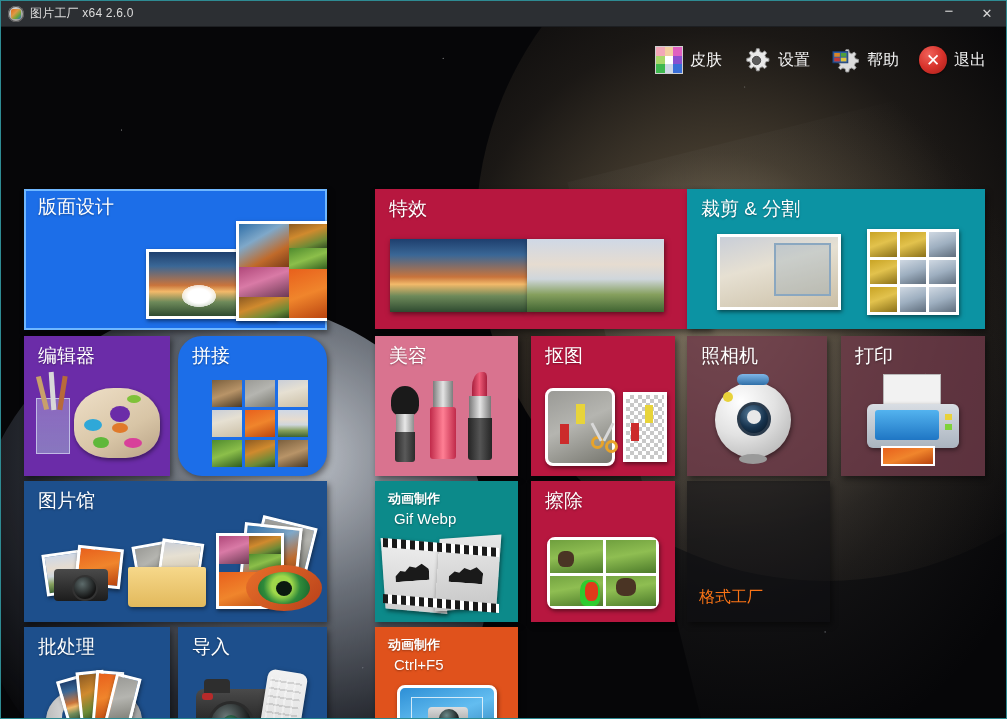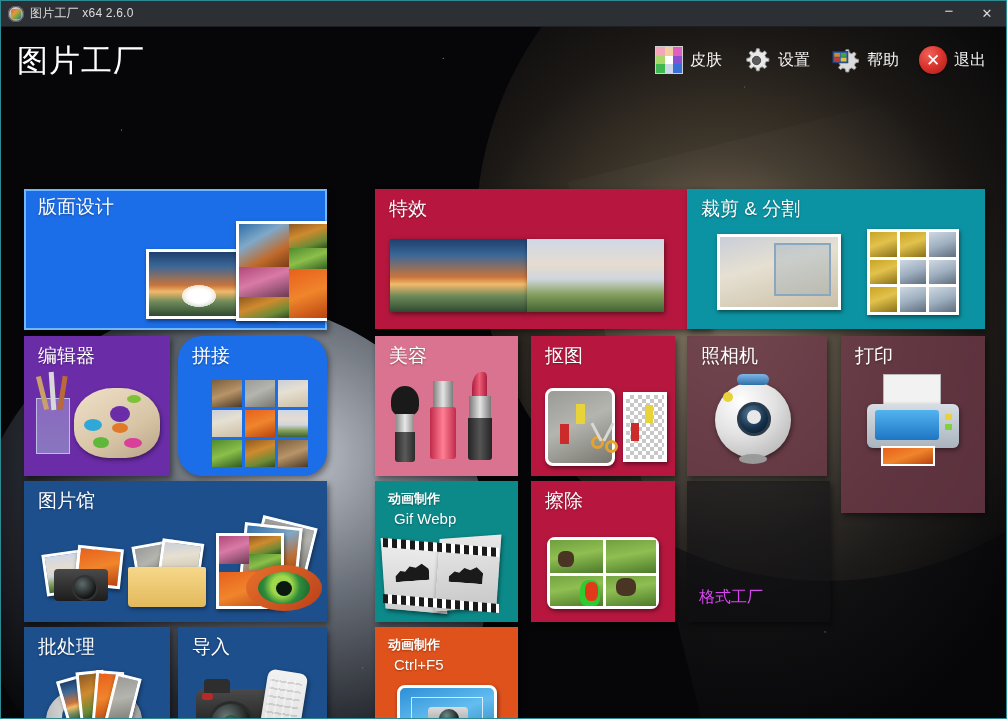--- a/index.html
+++ b/index.html
@@ -156,21 +156,21 @@
     background:linear-gradient(180deg,#dfe8f2 0%,#b9cbe0 55%,#8fb0d0 100%);
     border:1px solid #7b93ab;
   }
   .ff-banner .strip { position:absolute; left:2px; right:2px; top:2px; height:13px;
     background:repeating-linear-gradient(90deg,#2a4a74 0 3px,#c34 3px 5px,#3a7 5px 8px,#d92 8px 10px,#46a 10px 13px); opacity:.85; }
   .ff-banner .disc { position:absolute; left:42px; top:20px; width:46px; height:34px; border-radius:50%/40%;
     background:radial-gradient(circle at 50% 45%,#fff 0 18%,#cfd8e4 22%,#eef3f8 60%,#aebccb 100%); border:1px solid #8fa3b6; }
   .ff-banner .name { position:absolute; left:0; right:0; bottom:3px; text-align:center;
     color:#123a6b; font-size:14px; font-weight:bold; font-family:"Liberation Sans",sans-serif; letter-spacing:.5px;
     text-shadow:0 1px 0 rgba(255,255,255,.7); }
-  .ff-label { position:absolute; left:12px; bottom:14px; color:#d946ef; font-size:16px; }
+  .ff-label { position:absolute; left:12px; bottom:14px; color:#f97316; font-size:16px; }
 </style>
 </head>
 <body>
 
 <div id="app">
 
   <div class="bg">
     <div class="stars"></div>
     <div class="planet2"></div>
     <div class="veil"></div>
@@ -181,21 +181,20 @@
     <div class="tb-icon">
         <div class="gear"></div>
       </div>
     <div class="tb-title">图片工厂 x64 2.6.0</div>
     <div class="tb-spacer"></div>
     <div class="tb-btn min">−</div>
     <div class="tb-btn">✕</div>
   </div>
 
   <div class="header">
-    <div class="logo">图片工厂</div>
     <div class="header-spacer"></div>
     <div class="hbtns">
 
       <div class="hbtn">
         <div class="ic-skin">
           <i style="background:#f2a8b8"></i>
             <i style="background:#f2cfa0"></i>
             <i style="background:#e060c0"></i>
           <i style="background:#a8d86a"></i>
             <i style="background:#ffffff"></i>
@@ -362,21 +361,21 @@
       <div>
         <div style="position:absolute; left:28px; top:46px; width:76px; height:76px; border-radius:50%; background:radial-gradient(circle at 34% 26%, #fff 0%, #e2e2e2 45%, #a8a8a8 100%); box-shadow:1px 2px 5px rgba(0,0,0,.5);"></div>
         <div style="position:absolute; left:50px; top:66px; width:34px; height:34px; border-radius:50%; background:radial-gradient(circle at 40% 32%, #5a7f9e 0%, #17334d 55%, #06121f 100%); border:3px solid #2b3b4c;"></div>
         <div style="position:absolute; left:60px; top:74px; width:14px; height:14px; border-radius:50%; background:#e8e8e8;"></div>
         <div style="position:absolute; left:36px; top:56px; width:10px; height:10px; border-radius:50%; background:#e8d23a;"></div>
         <div style="position:absolute; left:50px; top:38px; width:32px; height:11px; border-radius:6px; background:linear-gradient(180deg,#7fb7e8,#2f6fa8);"></div>
         <div style="position:absolute; left:52px; top:118px; width:28px; height:10px; border-radius:50%; background:#9a9a9a;"></div>
       </div>
     </div>
 
-    <div class="tile" style="left:840px; top:243px; width:144px; height:177px; background:rgba(110,58,72,0.80);">
+    <div class="tile" style="left:840px; top:243px; width:144px; height:140px; background:rgba(110,58,72,0.80);">
       <div class="t-title">打印</div>
       <div>
         <div style="position:absolute; left:42px; top:38px; width:58px; height:34px; background:#f2f2f2; border:1px solid #b8b8b8;"></div>
         <div style="position:absolute; left:26px; top:68px; width:92px; height:44px; border-radius:6px; background:linear-gradient(180deg,#d8dde3 0%,#aab4bf 100%); box-shadow:1px 2px 5px rgba(0,0,0,.45);"></div>
         <div style="position:absolute; left:34px; top:74px; width:64px; height:30px; border-radius:3px; background:linear-gradient(180deg,#53b3ef 0%,#1f76c4 100%);"></div>
         <div style="position:absolute; left:104px; top:78px; width:7px; height:6px; background:#e8d23a;"></div>
         <div style="position:absolute; left:104px; top:88px; width:7px; height:6px; background:#7fd23a;"></div>
         <div class="ph orange" style="left:40px; top:110px; width:54px; height:20px; border:2px solid #fff;"></div>
       </div>
     </div>

